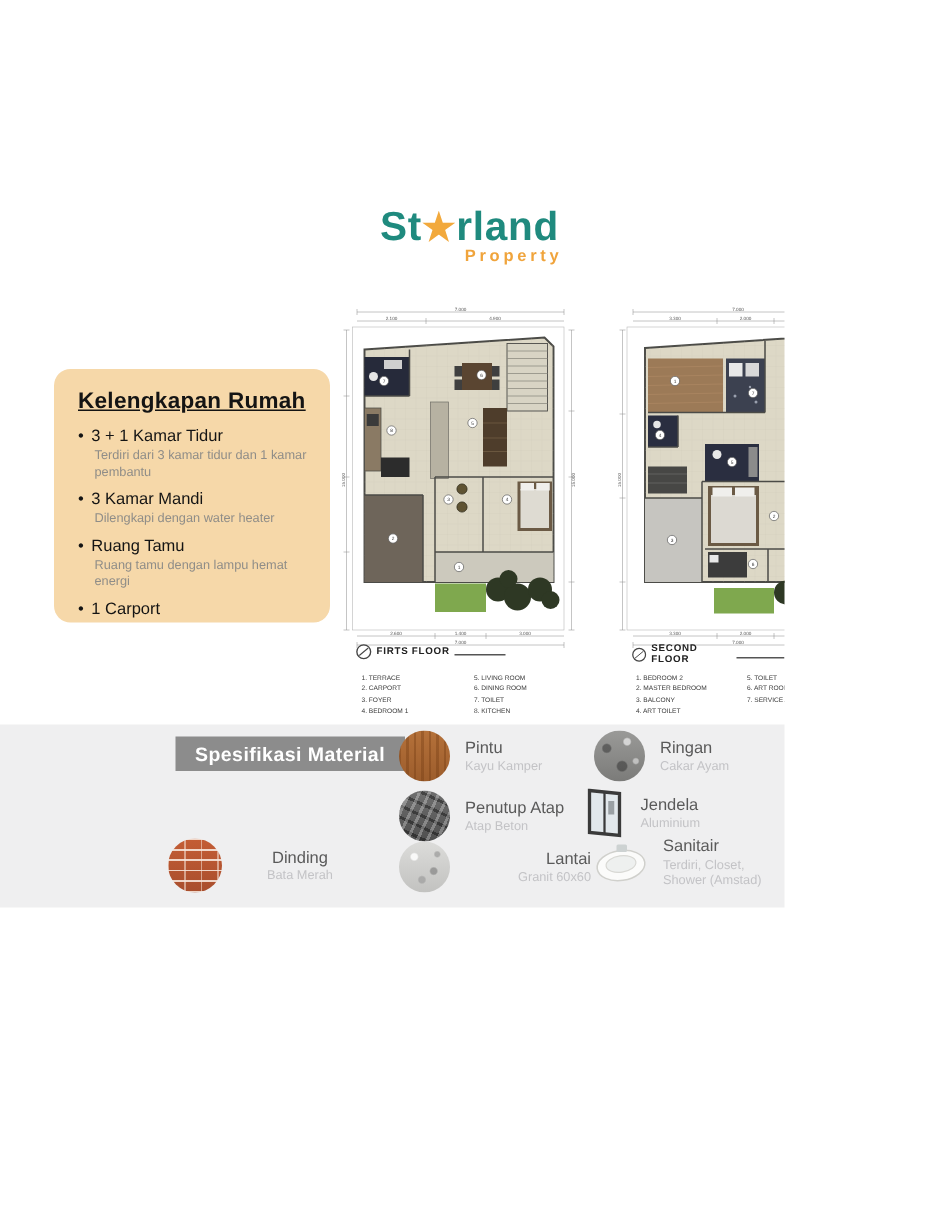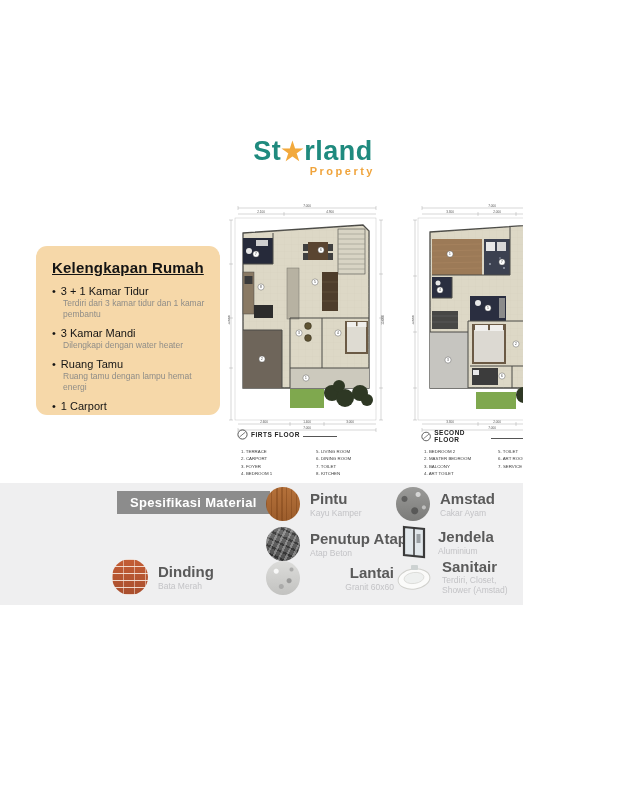--- a/index.html
+++ b/index.html
@@ -31,21 +31,21 @@
   .plan-legend { position:absolute; font-size:4.4px; color:#3a3a3a; line-height:1.65; }
   .plan-legend div { white-space:nowrap; }
 
   
   .materials-band { position:absolute; left:0; top:483px; width:627px; height:122px; background:#efeff0; }
   .spec-title { position:absolute; left:117px; top:491px; background:#8c8c8c; color:#fff;
                 font-size:13px; font-weight:bold; padding:4px 13px 4px 13px; letter-spacing:0.3px; }
   .mat-item { position:absolute; display:flex; align-items:center; gap:10px; }
   .mat-icon { width:34px; height:34px; border-radius:50%; flex:0 0 auto; }
   .mat-icon.big { width:36px; height:36px; }
-  .mat-title { font-size:15px; font-weight:bold; color:#5a5a5a; line-height:1.15; }
+  .mat-title { font-size:11px; font-weight:normal; color:#5a5a5a; line-height:1.15; }
   .mat-sub { font-size:8.5px; color:#c3c3c6; line-height:1.2; width:84px; }
 
   .tex-steel { background:
       repeating-linear-gradient(45deg, rgba(235,235,235,.55) 0 1.5px, transparent 1.5px 5px),
       repeating-linear-gradient(-45deg, rgba(35,35,35,.45) 0 1.5px, transparent 1.5px 6px),
       radial-gradient(circle at 40% 35%, #a8a8a8, #686868); }
   .tex-brick { background:
       repeating-linear-gradient(0deg, rgba(246,229,218,.9) 0 1.2px, transparent 1.2px 7px),
       repeating-linear-gradient(90deg, rgba(246,229,218,.55) 0 1px, transparent 1px 11px),
       linear-gradient(#c45d35, #a84e2d); }
@@ -404,21 +404,21 @@
   </div>
   <div class="plan-legend" style="left:498px; top:448px;">
     <div>5. TOILET</div>
     <div>6. ART ROOM</div>
     <div>7. SERVICE AREA</div>
   </div>
 
   <div class="materials-band"></div>
   <div class="spec-title">Spesifikasi Material</div>
 
-  <div class="mat-item" style="left:112px; top:559px;">
+  <div class="mat-item" style="left:112px; top:559px;text-align:center;">
     <div class="mat-icon big tex-brick"></div>
     <div>
         <div class="mat-title">Dinding</div>
          <div class="mat-sub">Bata Merah</div>
       </div>
   </div>
 
   <div class="mat-item" style="left:266px; top:487px;">
     <div class="mat-icon tex-wood"></div>
     <div>
@@ -437,25 +437,25 @@
     <div class="mat-icon tex-granite"></div>
     <div>
         <div class="mat-title">Lantai</div>
          <div class="mat-sub">Granit 60x60</div>
       </div>
   </div>
 
   <div class="mat-item" style="left:396px; top:487px;">
     <div class="mat-icon tex-stone"></div>
     <div>
-        <div class="mat-title">Amstad</div>
+        <div class="mat-title">Ringan</div>
          <div class="mat-sub">Cakar Ayam</div>
       </div>
   </div>
-  <div class="mat-item" style="left:400px; top:524px;">
+  <div class="mat-item" style="left:389px; top:524px;">
     <svg width="28" height="36" viewBox="0 0 28 36" style="flex:0 0 auto;">
       <polygon points="4,3 24,5 24,33 4,31" fill="#e2e8ec" stroke="#3a3a3a" stroke-width="2.2"></polygon>
       <line x1="14" y1="4" x2="14" y2="32" stroke="#3a3a3a" stroke-width="1.5"></line>
       <rect x="16.5" y="10" width="4" height="9" fill="#9aa0a4"></rect>
     </svg>
     <div>
         <div class="mat-title">Jendela</div>
          <div class="mat-sub">Aluminium</div>
       </div>
   </div>

